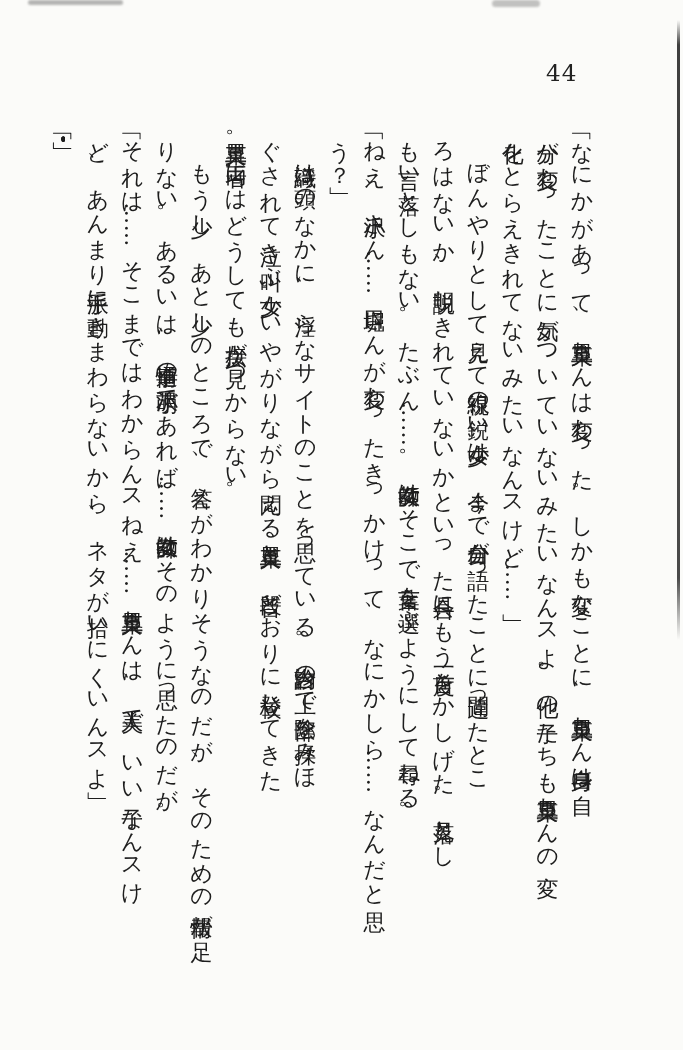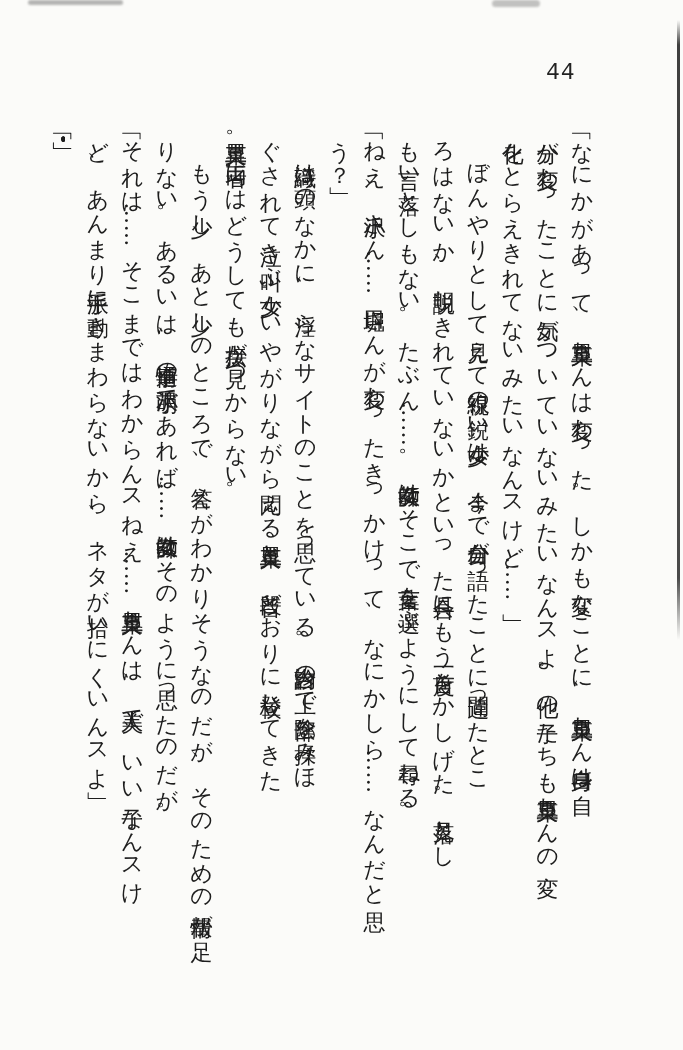--- a/index.html
+++ b/index.html
@@ -18,21 +18,20 @@
     position: absolute;
     inset: 0;
   }
   .page-number {
     position: absolute;
     left: 546px;
     top: 60px;
     font-size: 23px;
     letter-spacing: 1px;
     color: #222222;
-    font-family: Liberation Mono, monospace;
   }
   .text-block {
     position: absolute;
     top: 126px;
     right: 84px;
     height: 852px;
     writing-mode: vertical-rl;
     text-orientation: mixed;
     font-size: 22px;
     line-height: 34.6px;

